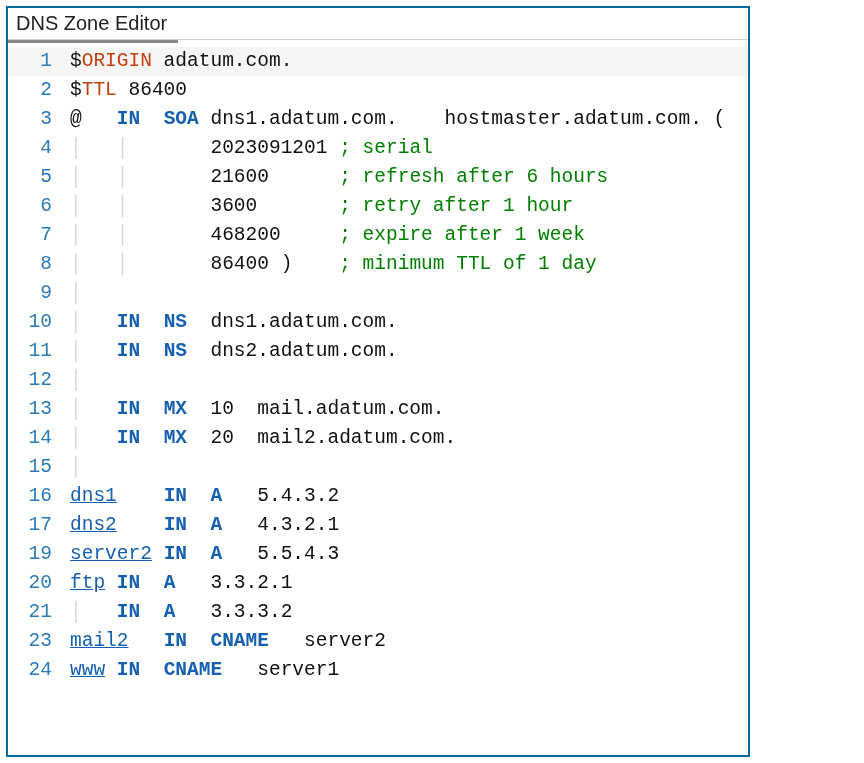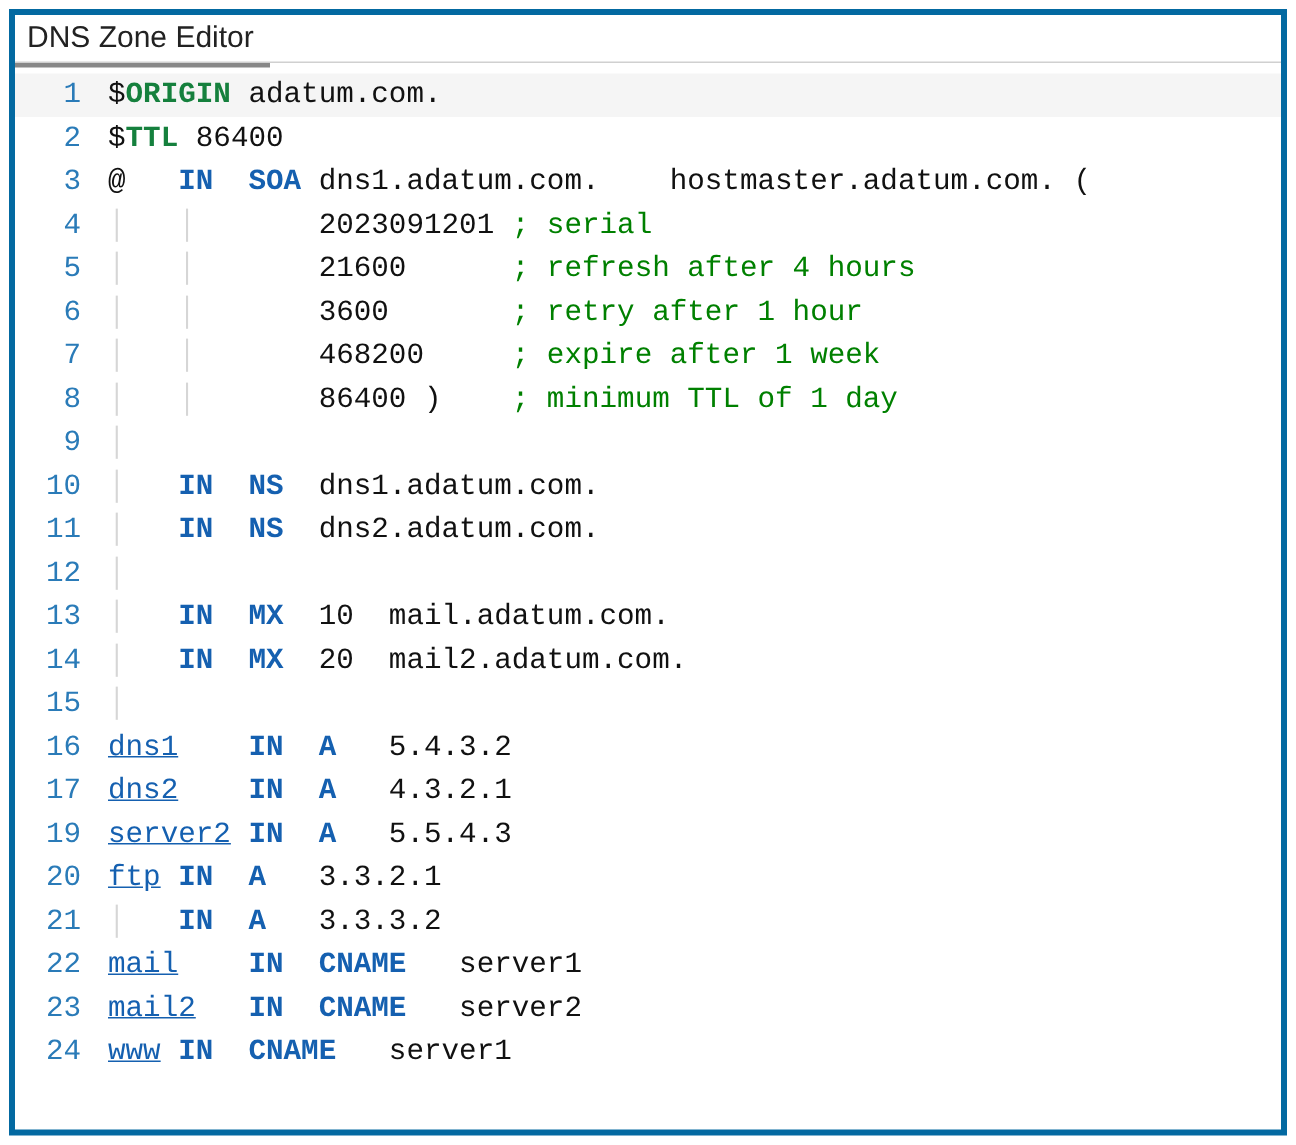--- a/index.html
+++ b/index.html
@@ -2,22 +2,22 @@
 <html><head>
   <meta charset="utf-8">
   <style>
     * { margin: 0; padding: 0; box-sizing: border-box; }
     body {
       font-family: "Segoe UI", Arial, sans-serif;
       background: #fff;
       padding: 6px;
     }
     .frame {
-      border: 4px solid #0369a1;
-      width: 852px;
+      border: 2px solid #0369a1;
+      width: 744px;
       height: 751px;
       background: #fff;
       overflow: hidden;
     }
     .titlebar {
       font-size: 20px;
       padding: 4px 8px;
       color: #222;
       border-bottom: 1px solid #d0d0d0;
     }
@@ -41,51 +41,50 @@
     .line.current { background: #f5f5f5; }
     .lnum {
       display: inline-block;
       width: 62px;
       text-align: right;
       color: #2a7bb8;
       padding-right: 18px;
       user-select: none;
     }
     .code { flex: 1; }
-    .t-dir { color: #15803d; font-weight: bold; }
+    .t-dir { color: #c2410c; }
     .t-kw  { color: #1560b0; font-weight: bold; }
     .t-host{ color: #1560b0; text-decoration: underline; }
     .t-com { color: #008000; }
     .t-txt { color: #111; }
     .guide { color: #d6d6d6; }
   </style>
 </head>
 <body>
 
 <div class="frame">
   <div class="titlebar">DNS Zone Editor</div>
   <div class="tab-underline"></div>
   <div class="editor" id="editor">
       <div class="line current"><span class="lnum">1</span><span class="code"><span class="t-txt">$</span><span class="t-dir">ORIGIN</span><span class="t-txt"> adatum.com.</span></span></div>
       <div class="line"><span class="lnum">2</span><span class="code"><span class="t-txt">$</span><span class="t-dir">TTL</span><span class="t-txt"> 86400</span></span></div>
       <div class="line"><span class="lnum">3</span><span class="code"><span class="t-txt">@   </span><span class="t-kw">IN</span><span class="t-txt">  </span><span class="t-kw">SOA</span><span class="t-txt"> dns1.adatum.com.    hostmaster.adatum.com. (</span></span></div>
       <div class="line"><span class="lnum">4</span><span class="code"><span class="guide">│   │       </span><span class="t-txt">2023091201 </span><span class="t-com">; serial</span></span></div>
-      <div class="line"><span class="lnum">5</span><span class="code"><span class="guide">│   │       </span><span class="t-txt">21600      </span><span class="t-com">; refresh after 4 hours</span></span></div>
+      <div class="line"><span class="lnum">5</span><span class="code"><span class="guide">│   │       </span><span class="t-txt">21600      </span><span class="t-com">; refresh after 6 hours</span></span></div>
       <div class="line"><span class="lnum">6</span><span class="code"><span class="guide">│   │       </span><span class="t-txt">3600       </span><span class="t-com">; retry after 1 hour</span></span></div>
       <div class="line"><span class="lnum">7</span><span class="code"><span class="guide">│   │       </span><span class="t-txt">468200     </span><span class="t-com">; expire after 1 week</span></span></div>
       <div class="line"><span class="lnum">8</span><span class="code"><span class="guide">│   │       </span><span class="t-txt">86400 )    </span><span class="t-com">; minimum TTL of 1 day</span></span></div>
       <div class="line"><span class="lnum">9</span><span class="code"><span class="guide">│</span></span></div>
       <div class="line"><span class="lnum">10</span><span class="code"><span class="guide">│   </span><span class="t-kw">IN</span><span class="t-txt">  </span><span class="t-kw">NS</span><span class="t-txt">  dns1.adatum.com.</span></span></div>
       <div class="line"><span class="lnum">11</span><span class="code"><span class="guide">│   </span><span class="t-kw">IN</span><span class="t-txt">  </span><span class="t-kw">NS</span><span class="t-txt">  dns2.adatum.com.</span></span></div>
       <div class="line"><span class="lnum">12</span><span class="code"><span class="guide">│</span></span></div>
       <div class="line"><span class="lnum">13</span><span class="code"><span class="guide">│   </span><span class="t-kw">IN</span><span class="t-txt">  </span><span class="t-kw">MX</span><span class="t-txt">  10  mail.adatum.com.</span></span></div>
       <div class="line"><span class="lnum">14</span><span class="code"><span class="guide">│   </span><span class="t-kw">IN</span><span class="t-txt">  </span><span class="t-kw">MX</span><span class="t-txt">  20  mail2.adatum.com.</span></span></div>
       <div class="line"><span class="lnum">15</span><span class="code"><span class="guide">│</span></span></div>
       <div class="line"><span class="lnum">16</span><span class="code"><span class="t-host">dns1</span><span class="t-txt">    </span><span class="t-kw">IN</span><span class="t-txt">  </span><span class="t-kw">A</span><span class="t-txt">   5.4.3.2</span></span></div>
       <div class="line"><span class="lnum">17</span><span class="code"><span class="t-host">dns2</span><span class="t-txt">    </span><span class="t-kw">IN</span><span class="t-txt">  </span><span class="t-kw">A</span><span class="t-txt">   4.3.2.1</span></span></div>
       <div class="line"><span class="lnum">19</span><span class="code"><span class="t-host">server2</span><span class="t-txt"> </span><span class="t-kw">IN</span><span class="t-txt">  </span><span class="t-kw">A</span><span class="t-txt">   5.5.4.3</span></span></div>
       <div class="line"><span class="lnum">20</span><span class="code"><span class="t-host">ftp</span><span class="t-txt"> </span><span class="t-kw">IN</span><span class="t-txt">  </span><span class="t-kw">A</span><span class="t-txt">   3.3.2.1</span></span></div>
       <div class="line"><span class="lnum">21</span><span class="code"><span class="guide">│   </span><span class="t-kw">IN</span><span class="t-txt">  </span><span class="t-kw">A</span><span class="t-txt">   3.3.3.2</span></span></div>
-      <div class="line"><span class="lnum">22</span><span class="code"><span class="t-host">mail</span><span class="t-txt">    </span><span class="t-kw">IN</span><span class="t-txt">  </span><span class="t-kw">CNAME</span><span class="t-txt">   server1</span></span></div>
       <div class="line"><span class="lnum">23</span><span class="code"><span class="t-host">mail2</span><span class="t-txt">   </span><span class="t-kw">IN</span><span class="t-txt">  </span><span class="t-kw">CNAME</span><span class="t-txt">   server2</span></span></div>
       <div class="line"><span class="lnum">24</span><span class="code"><span class="t-host">www</span><span class="t-txt"> </span><span class="t-kw">IN</span><span class="t-txt">  </span><span class="t-kw">CNAME</span><span class="t-txt">   server1</span></span></div>
     </div>
 </div>
 
 </body></html>

